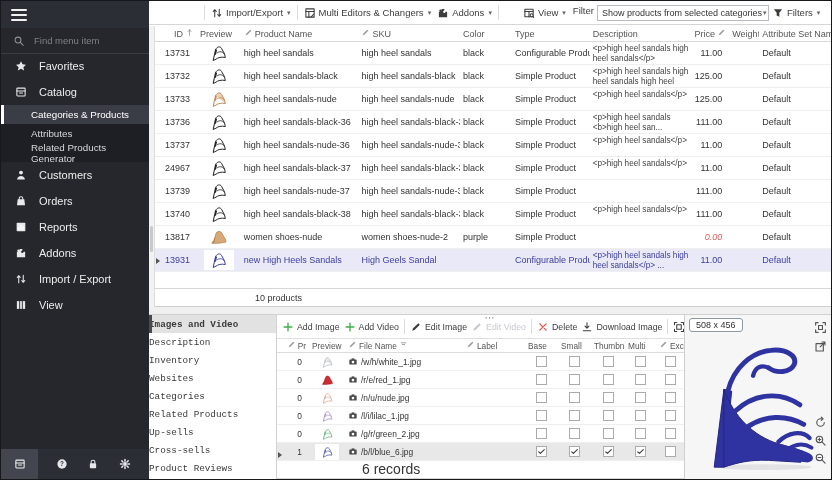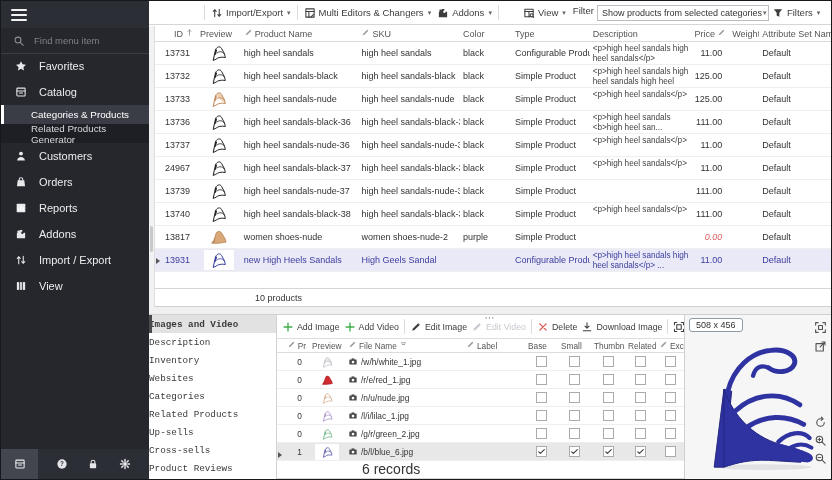--- a/index.html
+++ b/index.html
@@ -135,20 +135,23 @@
               <path d="M2.5 6.6h11M6 9.2h4"></path>
             </svg>
           </span>
                  <span>Catalog</span>
         </div>
         <div class="side-sub">
           <div class="side-subitem sel">
             <span>Categories &amp; Products</span>
           </div>
           <div class="side-subitem">
+            <span>Attributes</span>
+          </div>
+          <div class="side-subitem">
             <span>Related Products Generator</span>
           </div>
         </div>
         <div class="side-item">
           <span class="ic">
             <svg viewBox="0 0 16 16" fill="none" stroke="currentColor" stroke-width="1.4" stroke-linecap="round" stroke-linejoin="round">
               <circle cx="8" cy="4.8" r="2.6" fill="currentColor" stroke="none"></circle>
               <path d="M2.8 14c.3-3 2.4-4.6 5.2-4.6s4.9 1.6 5.2 4.6z" fill="currentColor" stroke="none"></path>
             </svg>
           </span>
@@ -751,21 +754,21 @@
             <div class="hc" style="width: 33px;">
               <span>Base</span>
             </div>
             <div class="hc" style="width: 33px;">
               <span>Small</span>
             </div>
             <div class="hc" style="width: 34px;">
               <span>Thumbna</span>
             </div>
             <div class="hc" style="width: 31px;">
-              <span>Related</span>
+              <span>Multi</span>
             </div>
             <div class="hc" style="width: 28px;">
               <span class="pen"><svg viewBox="0 0 16 16" fill="none" stroke="currentColor" stroke-width="1.4" stroke-linecap="round" stroke-linejoin="round">
                   <path d="M3 13l.9-3L11 2.9 13.1 5 6 12.1 3 13z" fill="currentColor" stroke="none"></path>
                 </svg></span>
               <span>Exclude</span>
             </div>
           </div>
         <div class="igrid-body" id="igrid-body">
             <div class="irow">

